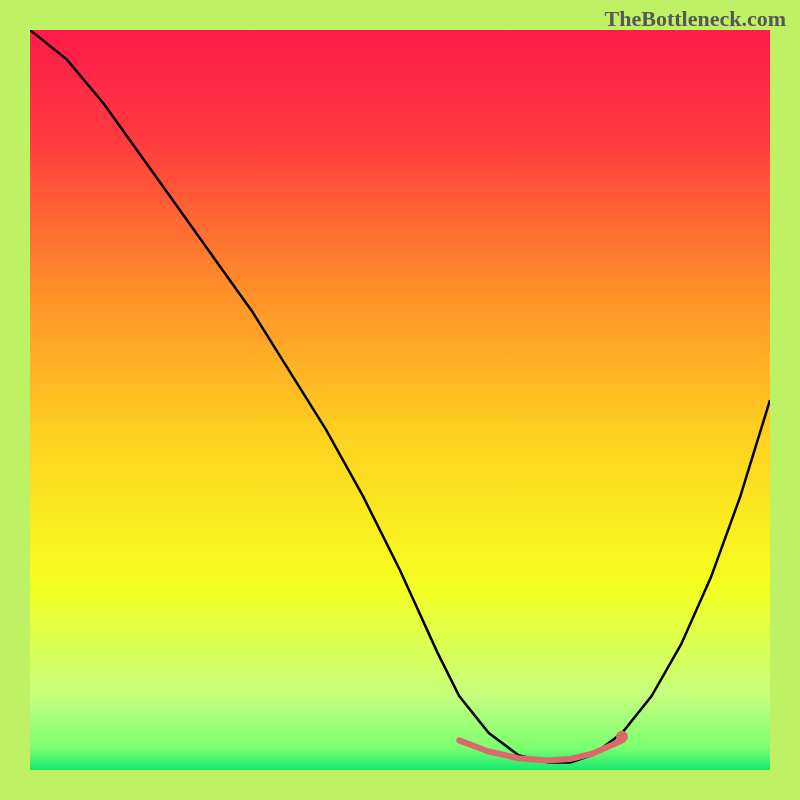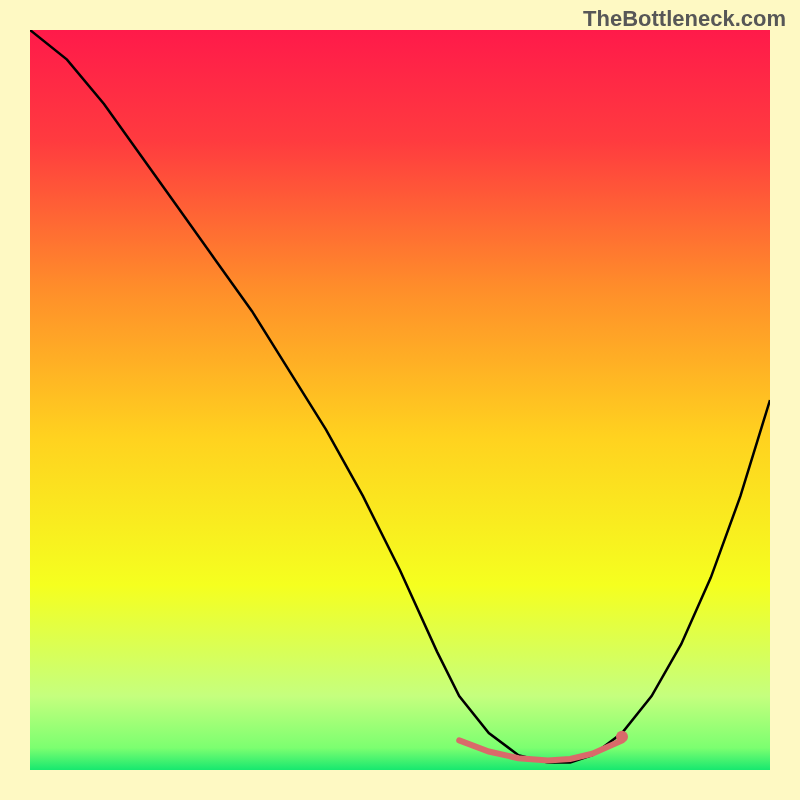--- a/index.html
+++ b/index.html
@@ -8,21 +8,22 @@
     background: #000;
     width: 800px;
     height: 800px;
     overflow: hidden;
     font-family: Arial, sans-serif;
   }
   .container {
     position: relative;
     width: 800px;
     height: 800px;
-    background: #fef9c3;
+    background: #bef264;
+    font-family: Liberation Serif, serif;
   }
   .watermark {
     position: absolute;
     top: 6px;
     right: 14px;
     color: #575757;
     font-size: 22px;
     font-weight: bold;
     z-index: 10;
   }

